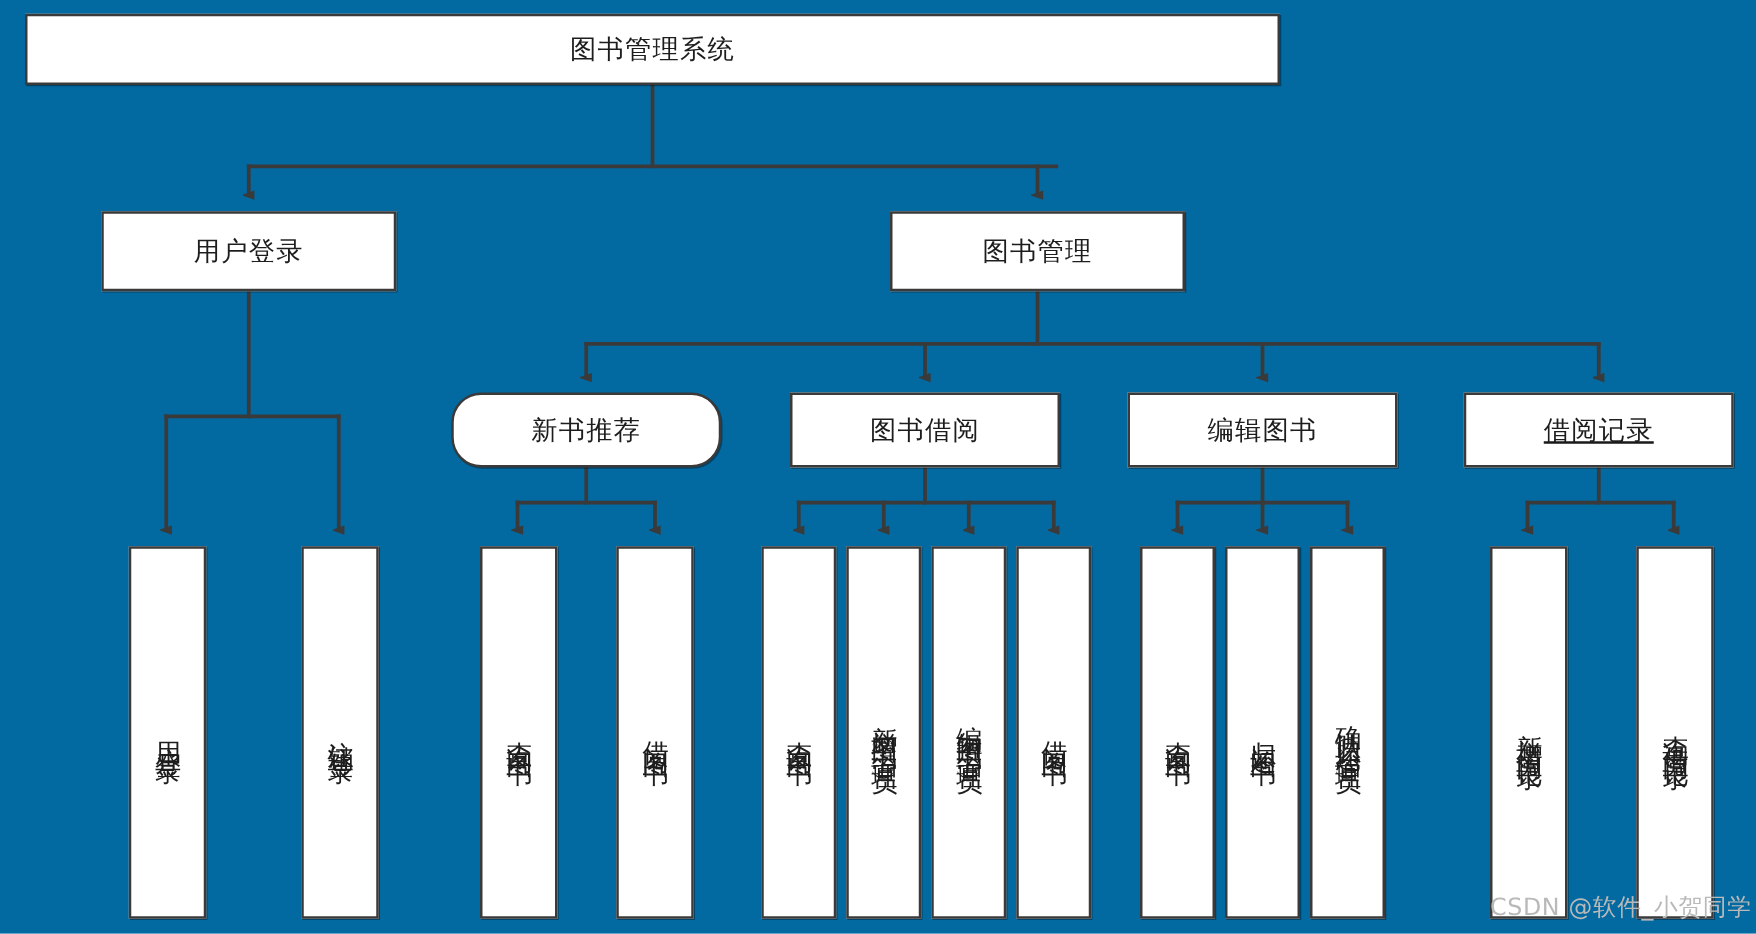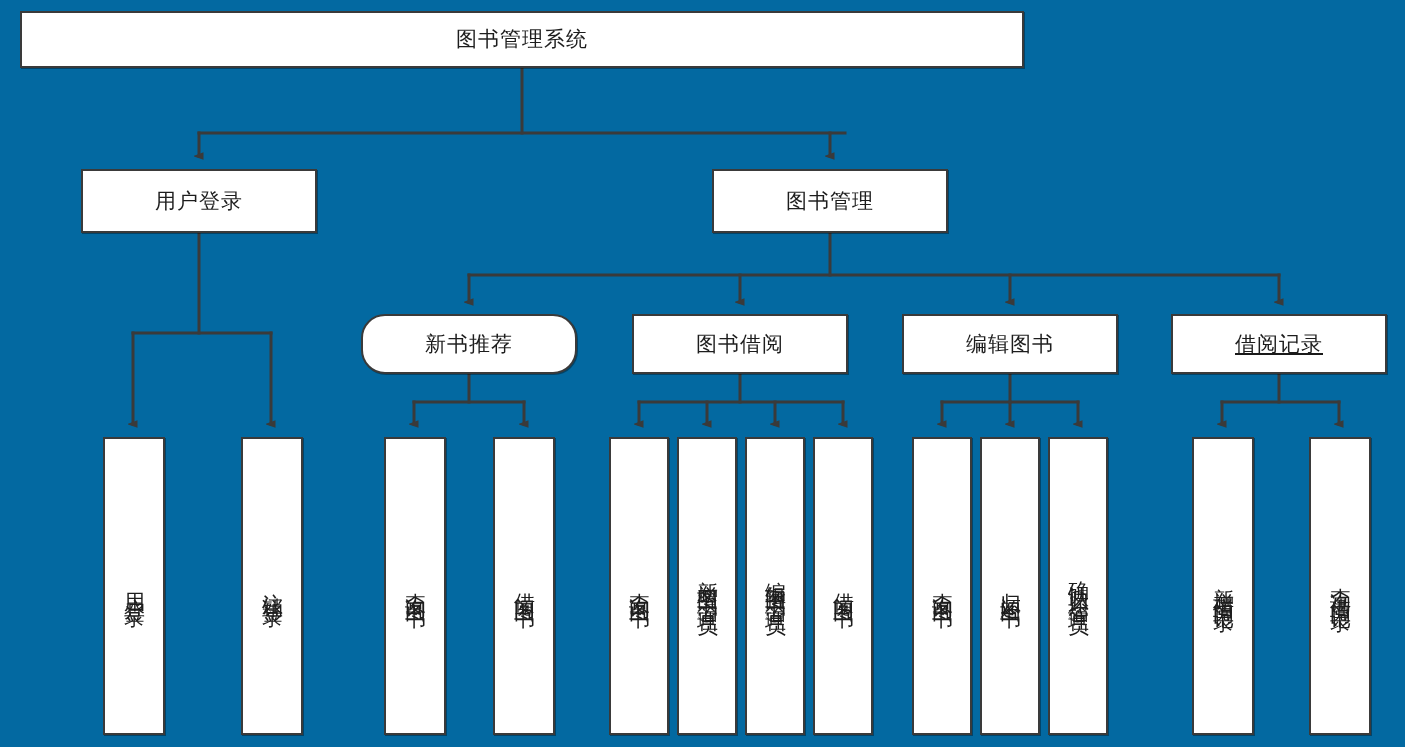--- a/index.html
+++ b/index.html
@@ -188,14 +188,15 @@
     <span class="label">确认归还（管理员）</span>
   </div>
 
   <div class="node vertical" style="left:1192px; top:437px; width:62px; height:298px;">
     <span class="label">新增借阅记录</span>
   </div>
   <div class="node vertical" style="left:1309px; top:437px; width:62px; height:298px;">
     <span class="label">查询借阅记录</span>
   </div>
 
+  <div class="watermark" style="left:1192px; top:713px;">CSDN @软件_小贺同学</div>
 
 </div>
 
 </body></html>

